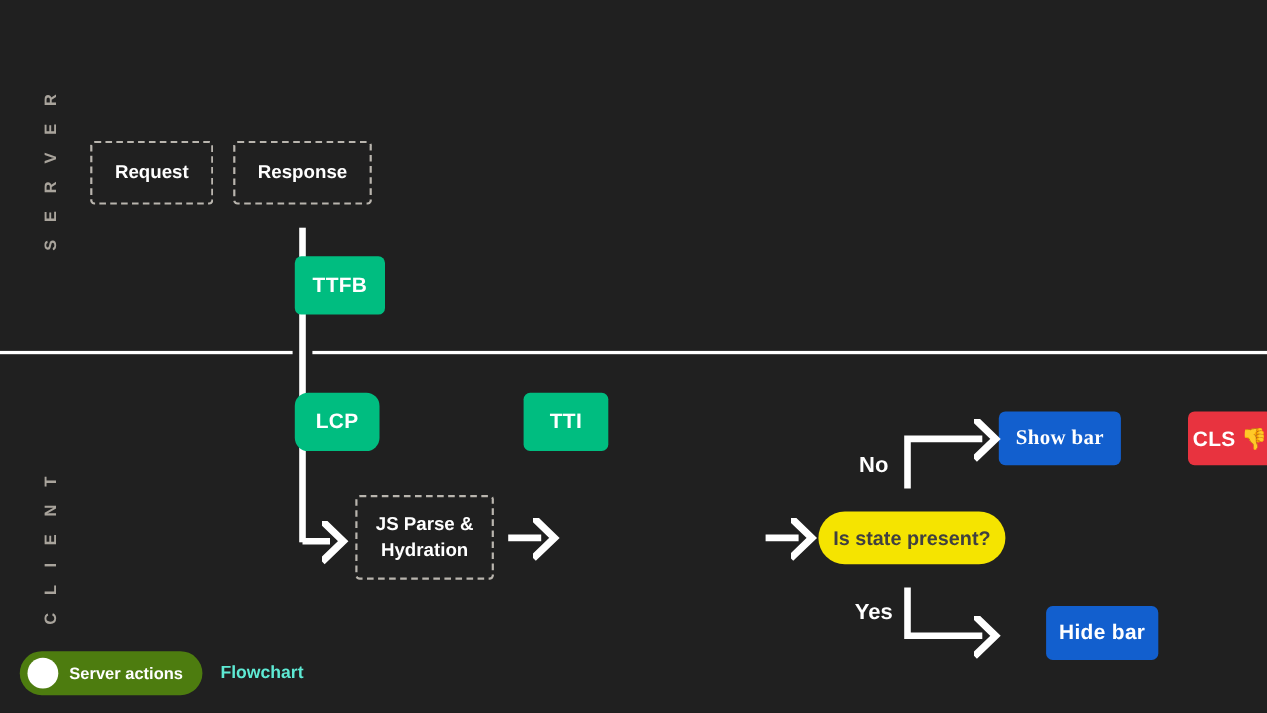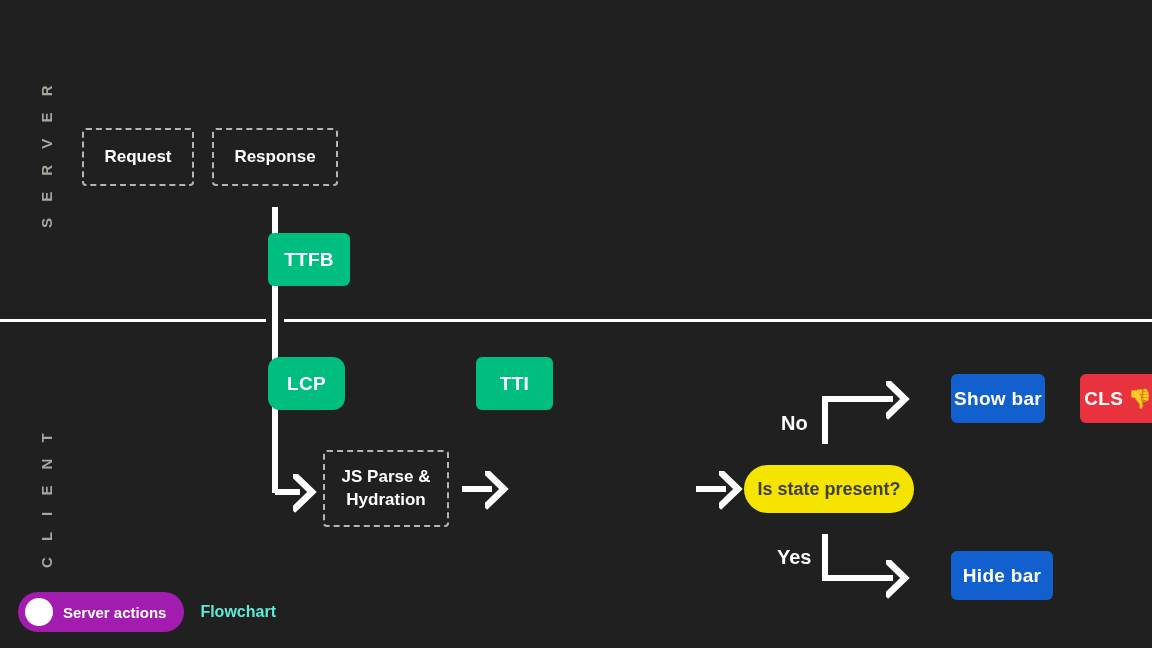--- a/index.html
+++ b/index.html
@@ -117,21 +117,21 @@
     left: 18px;
     bottom: 16px;
     display: flex;
     align-items: center;
     gap: 16px;
   }
   .toggle {
     display: flex;
     align-items: center;
     gap: 10px;
-    background: #a21caf;
+    background: #4d7c0f;
     border-radius: 999px;
     padding: 6px 18px 6px 7px;
     cursor: pointer;
   }
   .toggle .knob {
     width: 28px;
     height: 28px;
     border-radius: 50%;
     background: #ffffff;
     flex: 0 0 auto;
@@ -177,21 +177,21 @@
 
   <div class="dashed-box" style="left:323px; top:450px; width:126px; height:77px;">JS Parse &amp; Hydration</div>
 
 
   <div class="decision" style="left:744px; top:465px; width:170px; height:48px;">Is state present?</div>
 
   <div class="branch-label" style="left:781px; top:412px;">No</div>
 
   <div class="branch-label" style="left:777px; top:546px;">Yes</div>
 
-  <div class="badge blue" style="left:917px; top:374px; width:94px; height:49px;">Show bar</div>
+  <div class="badge blue" style="left:874px; top:374px; width:111px; height:49px;font-family:Liberation Serif, serif;">Show bar</div>
 
   <div class="badge blue" style="left:917px; top:551px; width:102px; height:49px;">Hide bar</div>
 
   <div class="badge red" style="left:1046px; top:374px; width:77px; height:49px;">CLS 👎</div>
 
   <svg class="arrows" viewBox="0 0 1152 648">
     <defs>
       <marker id="ah" markerWidth="9" markerHeight="9" refX="1.2" refY="3" orient="auto" markerUnits="strokeWidth">
         <path d="M0.4,0.3 L3.2,3 L0.4,5.7" fill="none" stroke="#ffffff" stroke-width="1.1" stroke-linecap="square" stroke-linejoin="miter"></path>
       </marker>

